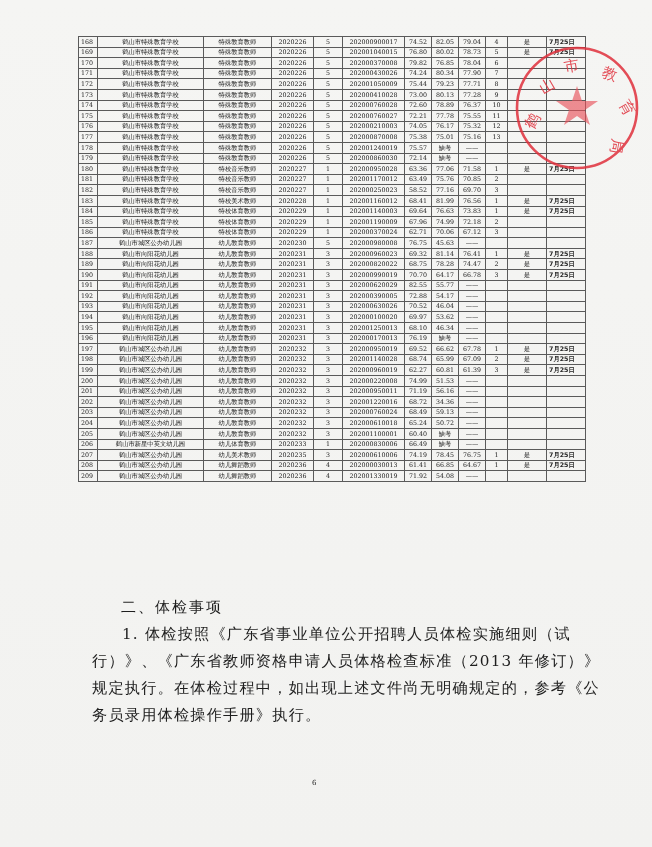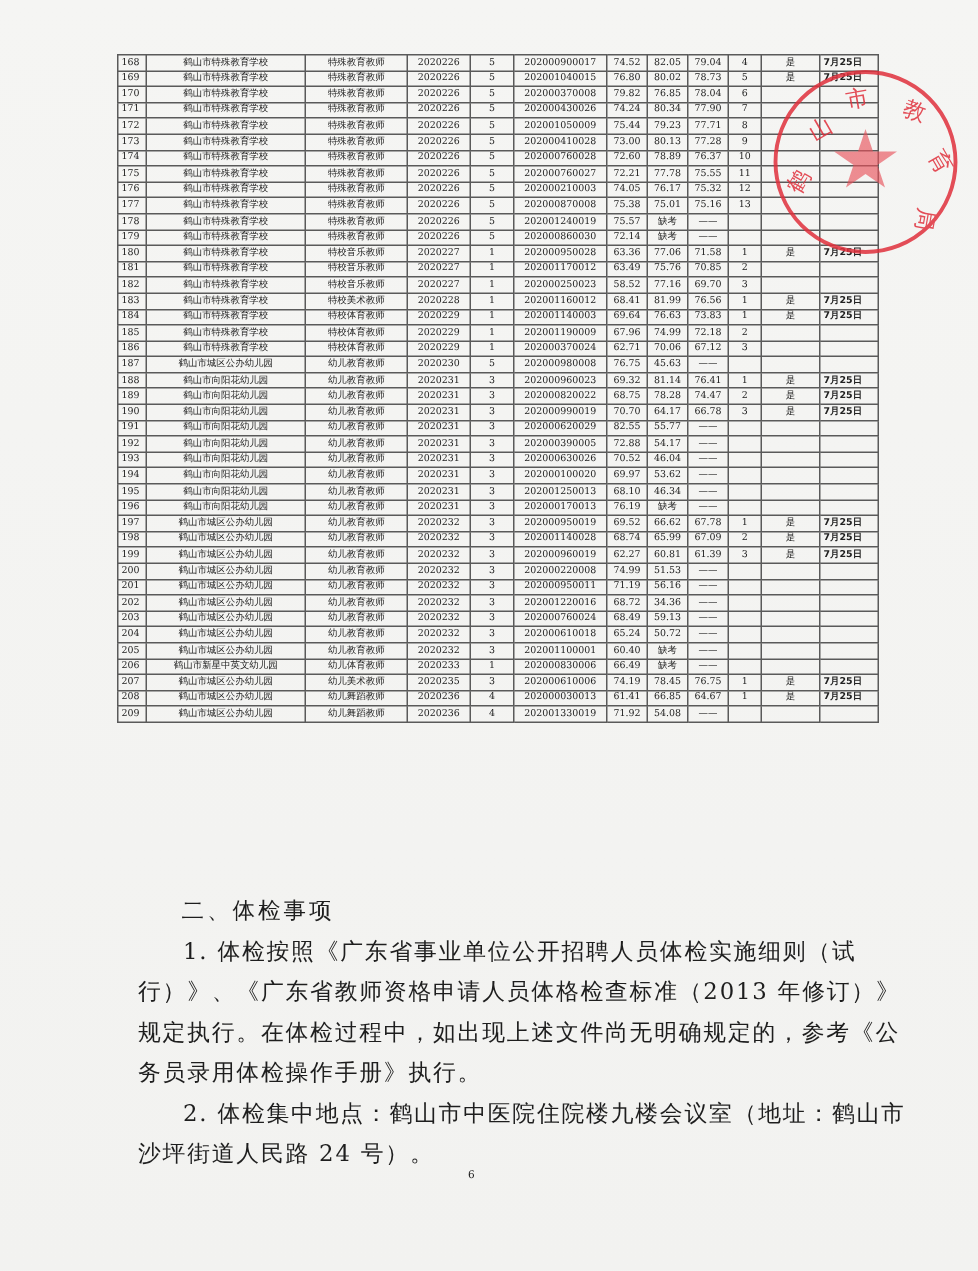--- a/index.html
+++ b/index.html
@@ -666,21 +666,20 @@
           <td>——</td>
           <td></td>
           <td></td>
           <td class="date"></td>
         </tr>
       </tbody>
   </table>
 
   <div class="section-heading">二、体检事项</div>
   <p class="para para1">1. 体检按照《广东省事业单位公开招聘人员体检实施细则（试行）》、《广东省教师资格申请人员体格检查标准（2013 年修订）》规定执行。在体检过程中，如出现上述文件尚无明确规定的，参考《公务员录用体检操作手册》执行。</p>
-  <p class="para para2">2. 体检集中地点：鹤山市中医院住院楼九楼会议室（地址：鹤山市沙坪街道人民路 24 号）。</p>
   <div class="page-number">6</div>
 
   <svg class="stamp" viewBox="0 0 128 128">
     <circle cx="64" cy="64" r="60" fill="none" stroke="#e0303c" stroke-width="2.6"></circle>
     <polygon points="64,42 69,57 85,57 72,66 77,81 64,72 51,81 56,66 43,57 59,57" fill="#e8505a" opacity="0.75"></polygon>
     <g id="stamp-text" fill="#e0303c" font-size="15" font-family="DejaVu Serif, serif">
         <text x="20" y="86" transform="rotate(-60 20 86)">鹤</text>
         <text x="30" y="50" transform="rotate(-30 30 50)">山</text>
         <text x="52" y="28" transform="rotate(-10 52 28)">市</text>
         <text x="88" y="32" transform="rotate(20 88 32)">教</text>

